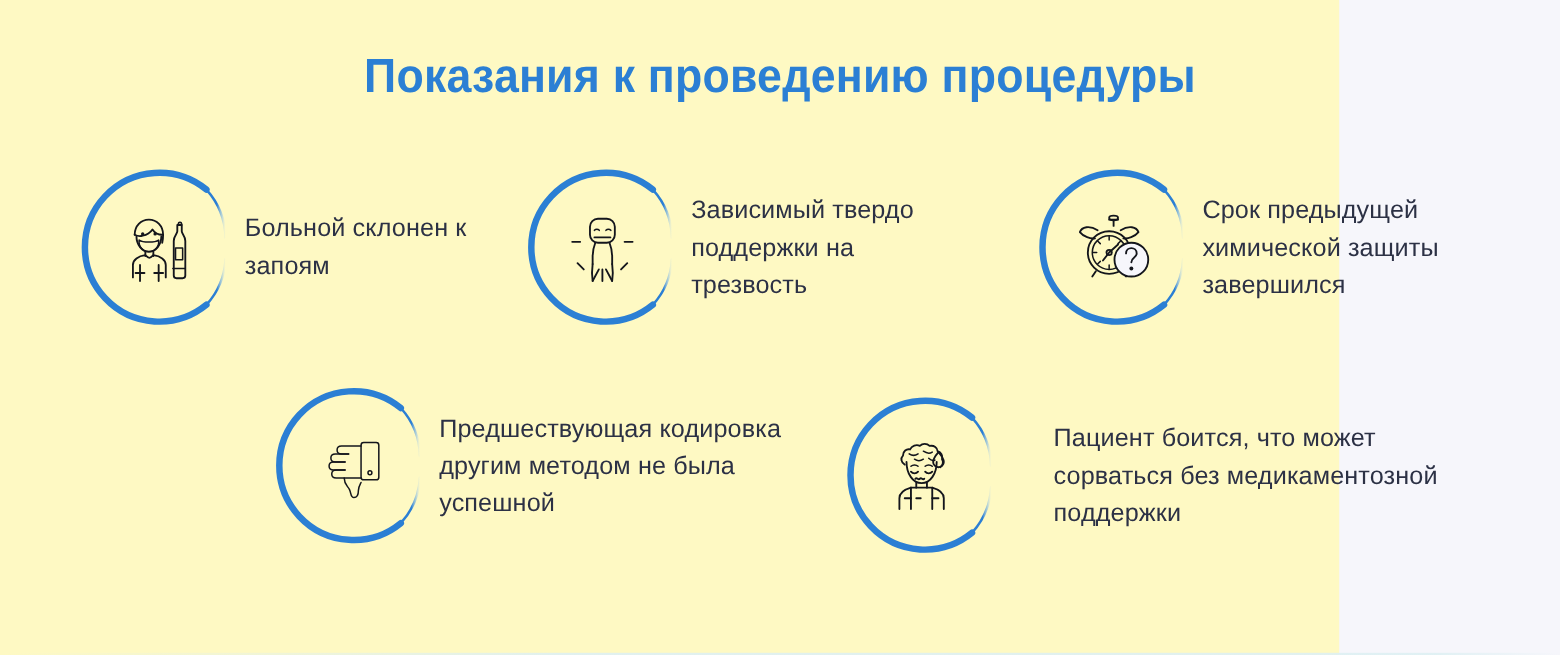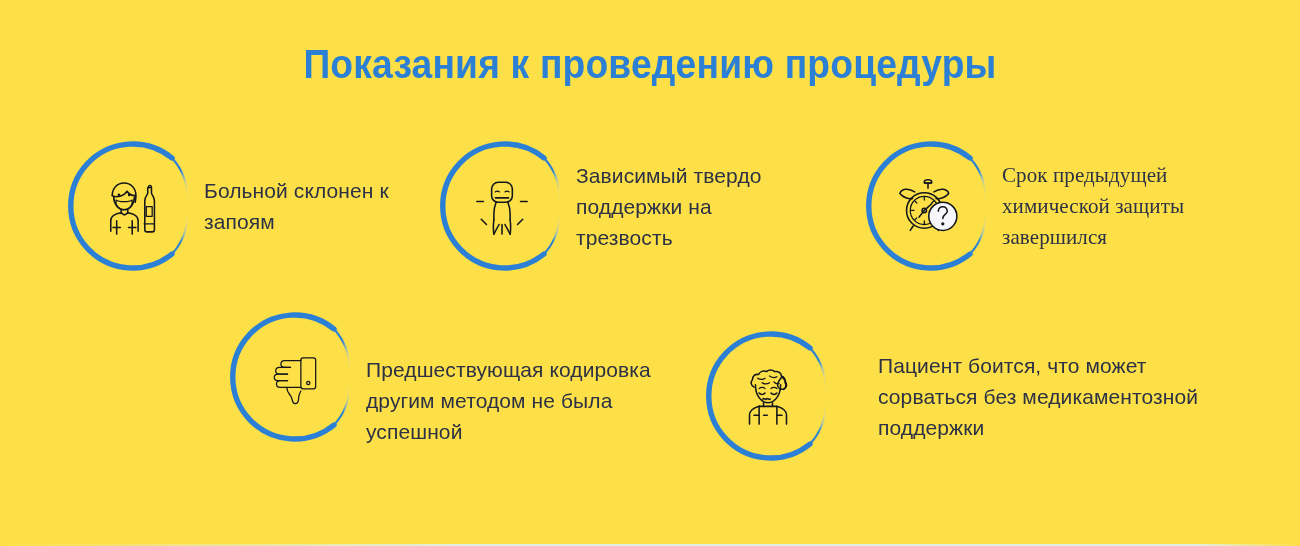--- a/index.html
+++ b/index.html
@@ -6,22 +6,22 @@
   html,body{margin:0;padding:0;}
   body{
     width:1300px;height:546px;
     background:#f6f6fb;
     font-family:"Liberation Sans","DejaVu Sans",sans-serif;
     overflow:hidden;
     position:relative;
   }
   .page{
     position:relative;
-    width:1300px;height:546px;
-    background:#fde047;
+    width:1116px;height:546px;
+    background:#fef9c3;
     box-sizing:border-box;
   }
   .bottom-rule{
     position:absolute;left:0;bottom:0;width:1300px;height:2px;
     background:linear-gradient(to right,rgba(236,245,247,0) 0%,rgba(222,240,243,.9) 36%,rgba(222,240,243,.9) 92%,rgba(236,245,247,0) 100%);
   }
   .title{
     position:absolute;left:0;top:40px;width:1300px;
     text-align:center;
     color:#2b7fd4;
@@ -56,23 +56,23 @@
     letter-spacing:.1px;
     margin-left:4px;
   }
 
   
   #item-1{left:60px;top:136px;}
   #item-1 .label{width:235px;}
   #item-2{left:432px;top:136px;}
   #item-2 .label{width:232px;}
   #item-3{left:858px;top:136px;}
-  #item-3 .label{width:250px;font-family:Liberation Serif, serif;}
+  #item-3 .label{width:250px;}
   
-  #item-4{left:222px;top:307px;align-items:flex-end;}
+  #item-4{left:222px;top:318px;}
   #item-4 .label{width:330px;}
   #item-5{left:698px;top:326px;gap:36px;}
   #item-5 .label{width:360px;}
 
   .ico-stroke{fill:none;stroke:#14161c;stroke-width:2.1;stroke-linecap:round;stroke-linejoin:round;}
   .ico-thin{fill:none;stroke:#14161c;stroke-width:1.7;stroke-linecap:round;stroke-linejoin:round;}
   .ico-fill{fill:#14161c;stroke:none;}
 </style>
 </head>
 <body>

